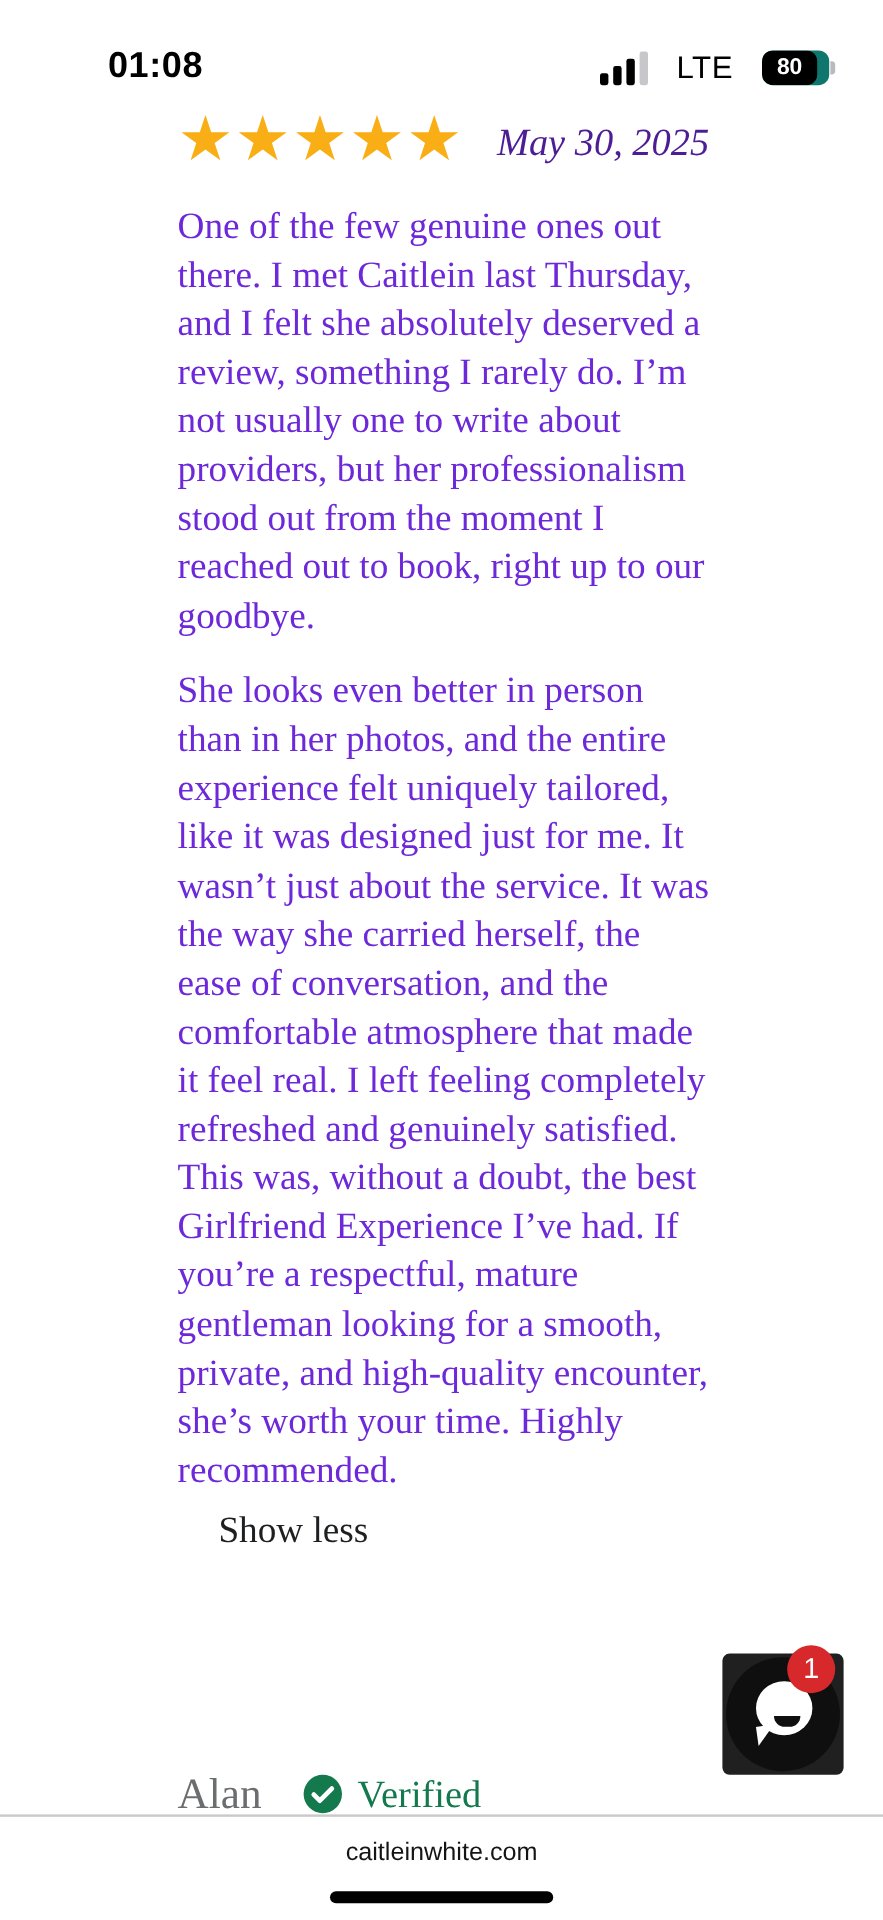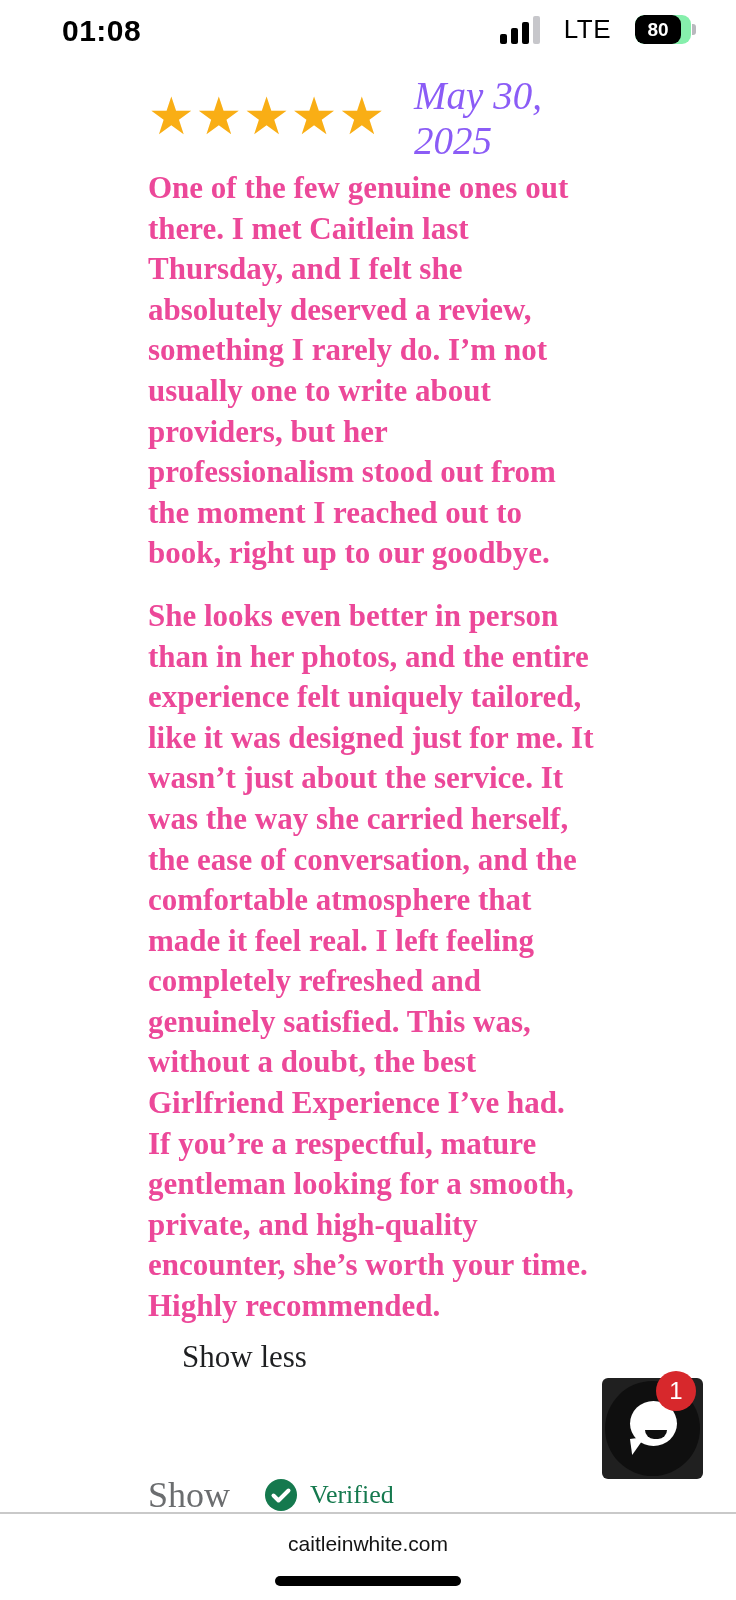--- a/index.html
+++ b/index.html
@@ -2,57 +2,57 @@
 <html><head>
 <meta charset="utf-8">
 <style>
   html,body{margin:0;padding:0;}
   body{width:736px;height:1600px;background:#ffffff;overflow:hidden;}
   .screen{position:relative;width:736px;height:1600px;background:#ffffff;overflow:hidden;
           font-family:"Liberation Serif",serif;}
 
   
   .status-bar{position:absolute;top:0;left:0;width:736px;height:72px;
-              display:flex;align-items:flex-start;justify-content:space-between;
-              padding:14px 40px 0 62px;box-sizing:border-box;
+              display:flex;align-items:flex-end;justify-content:space-between;
+              padding:14px 40px 0 90px;box-sizing:border-box;
               font-family:"Liberation Sans",sans-serif;}
   .status-time{font-size:30px;font-weight:700;color:#000;letter-spacing:.5px;}
   .status-right{display:flex;align-items:center;gap:24px;}
   .signal{display:flex;align-items:flex-end;gap:4px;height:28px;}
   .signal i{display:block;width:7px;border-radius:2px;background:#000;}
   .signal i:nth-child(1){height:10px;}
   .signal i:nth-child(2){height:16px;}
   .signal i:nth-child(3){height:22px;}
   .signal i:nth-child(4){height:28px;background:#c7c7cb;}
   .net-label{font-size:26px;font-weight:500;color:#000;letter-spacing:.5px;}
   .battery{display:flex;align-items:center;}
-  .battery-body{position:relative;width:56px;height:29px;background:#86efac;border-radius:9px;overflow:hidden;}
+  .battery-body{position:relative;width:56px;height:29px;background:#0f766e;border-radius:9px;overflow:hidden;}
   .battery-fill{position:absolute;left:0;top:0;bottom:0;width:46px;background:#000;border-radius:9px;
                 display:flex;align-items:center;justify-content:center;}
   .battery-fill span{color:#fff;font-size:19px;font-weight:700;font-family:"Liberation Sans",sans-serif;}
   .battery-nub{width:4px;height:11px;background:#b9b9be;border-radius:0 3px 3px 0;margin-left:1px;}
 
   
   .content{position:absolute;left:148px;top:86px;width:446px;}
   .rating-row{display:flex;align-items:center;gap:28px;height:60px;}
   .stars{font-family:"DejaVu Sans",sans-serif;font-size:52px;line-height:1;
          color:#f9ae15;letter-spacing:1px;white-space:nowrap;}
-  .review-date{font-style:italic;font-size:39px;color:#8b5cf6;padding-top:4px;}
-  .para{margin:22px 0 0 0;font-size:31px;line-height:40.6px;color:#ec4899;font-weight:700;}
+  .review-date{font-style:italic;font-size:32px;color:#4c1d95;padding-top:4px;}
+  .para{margin:22px 0 0 0;font-size:31px;line-height:40.6px;color:#6d28d9;font-weight:400;}
   .para + .para{}
   .show-less{display:inline-block;margin:12px 0 0 34px;font-size:31px;color:#1e1f21;
              background:none;border:none;padding:0;cursor:pointer;
              font-family:"Liberation Serif",serif;}
 
   
   .reviewer-row{position:absolute;left:148px;top:1474px;display:flex;align-items:center;gap:34px;}
   .reviewer-name{font-size:36px;color:#6b6d6f;}
   .verified{display:flex;align-items:center;gap:12px;}
   .verified svg{display:block;}
-  .verified-label{font-size:26px;color:#15794e;}
+  .verified-label{font-size:32px;color:#15794e;}
 
   
   .chat-widget{position:absolute;left:602px;top:1378px;width:101px;height:101px;
                background:#202020;border-radius:6px;cursor:pointer;}
   .chat-circle{position:absolute;left:3px;top:3px;width:95px;height:95px;border-radius:50%;background:#0f0f0f;}
   .chat-bubble{position:absolute;left:25px;top:20px;width:47px;height:45px;border-radius:50%;background:#ffffff;}
   .chat-bubble::before{content:"";position:absolute;left:15px;bottom:7px;width:22px;height:9px;
                        background:#0f0f0f;border-radius:0 0 22px 22px;}
   .chat-bubble::after{content:"";position:absolute;left:1px;bottom:-8px;width:0;height:0;
                       border-top:16px solid #ffffff;border-right:15px solid transparent;
@@ -99,21 +99,21 @@
     <div class="rating-row">
       <span class="stars">★★★★★</span>
       <span class="review-date">May 30, 2025</span>
     </div>
     <p class="para">One of the few genuine ones out there. I met Caitlein last Thursday, and I felt she absolutely deserved a review, something I rarely do. I’m not usually one to write about providers, but her professionalism stood out from the moment I reached out to book, right up to our goodbye.</p>
     <p class="para">She looks even better in person than in her photos, and the entire experience felt uniquely tailored, like it was designed just for me. It wasn’t just about the service. It was the way she carried herself, the ease of conversation, and the comfortable atmosphere that made it feel real. I left feeling completely refreshed and genuinely satisfied. This was, without a doubt, the best Girlfriend Experience I’ve had. If you’re a respectful, mature gentleman looking for a smooth, private, and high-quality encounter, she’s worth your time. Highly recommended.</p>
     <button class="show-less">Show less</button>
   </main>
 
   <div class="reviewer-row">
-    <span class="reviewer-name">Show</span>
+    <span class="reviewer-name">Alan</span>
     <span class="verified">
       <svg width="34" height="34" viewBox="0 0 34 34">
         <circle cx="17" cy="17" r="16" fill="#15794e"></circle>
         <path d="M9.5 17.5 L14.5 22.5 L24.5 12.5" fill="none" stroke="#ffffff" stroke-width="4" stroke-linecap="round" stroke-linejoin="round"></path>
       </svg>
       <span class="verified-label">Verified</span>
     </span>
   </div>
 
   <div class="chat-widget">

